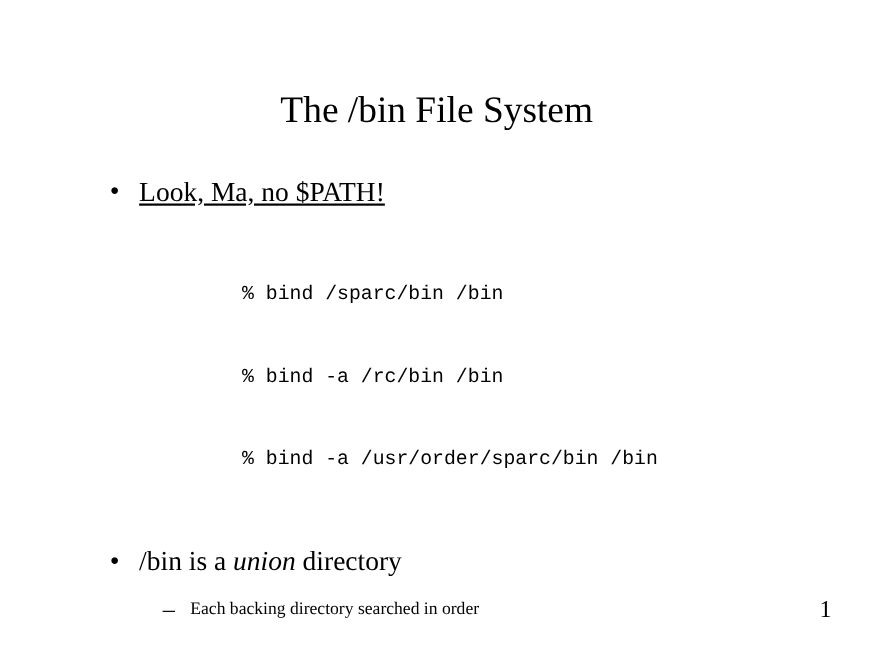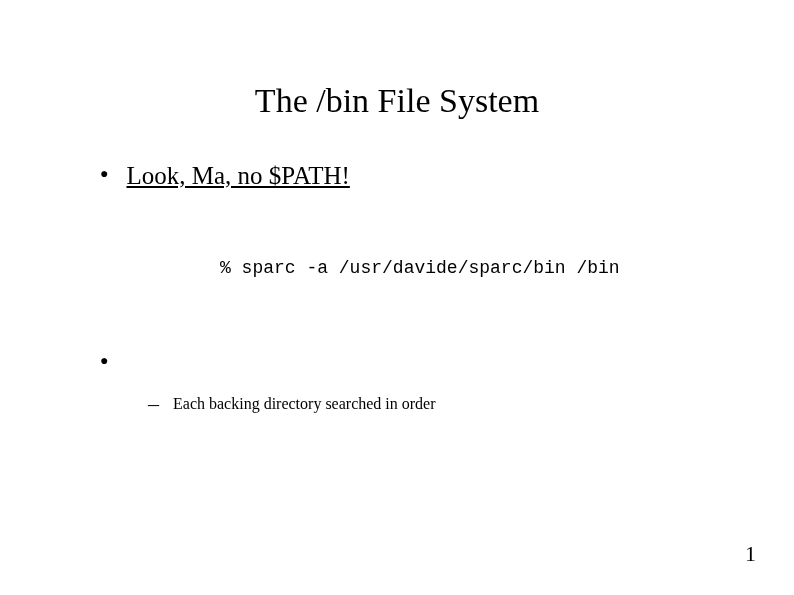--- a/index.html
+++ b/index.html
@@ -97,25 +97,30 @@
   <div class="title">The /bin File System</div>
 
   <div class="content">
 
     <div class="bullet-item">
       <span class="bullet-marker">●</span>
       <span class="bullet-text">Look, Ma, no $PATH!</span>
     </div>
 
     <div class="code-block">
-      <span class="code-line">% sparc -a /usr/davide/sparc/bin /bin</span>
+      <span class="code-line">% bind /sparc/bin /bin</span>
+      <span class="code-line">% bind -a /rc/bin /bin</span>
+      <span class="code-line">% bind -a /usr/order/sparc/bin /bin</span>
     </div>
 
     <div class="bullet-item">
       <span class="bullet-marker">●</span>
+      <span class="union-text">
+        <span>/bin is a </span><span class="italic">union</span><span> directory</span>
+      </span>
     </div>
 
     <div class="sub-bullet-item">
       <span class="sub-bullet-marker">–</span>
       <span class="sub-bullet-text">Each backing directory searched in order</span>
     </div>
 
   </div>
 
   <div class="page-number">1</div>

